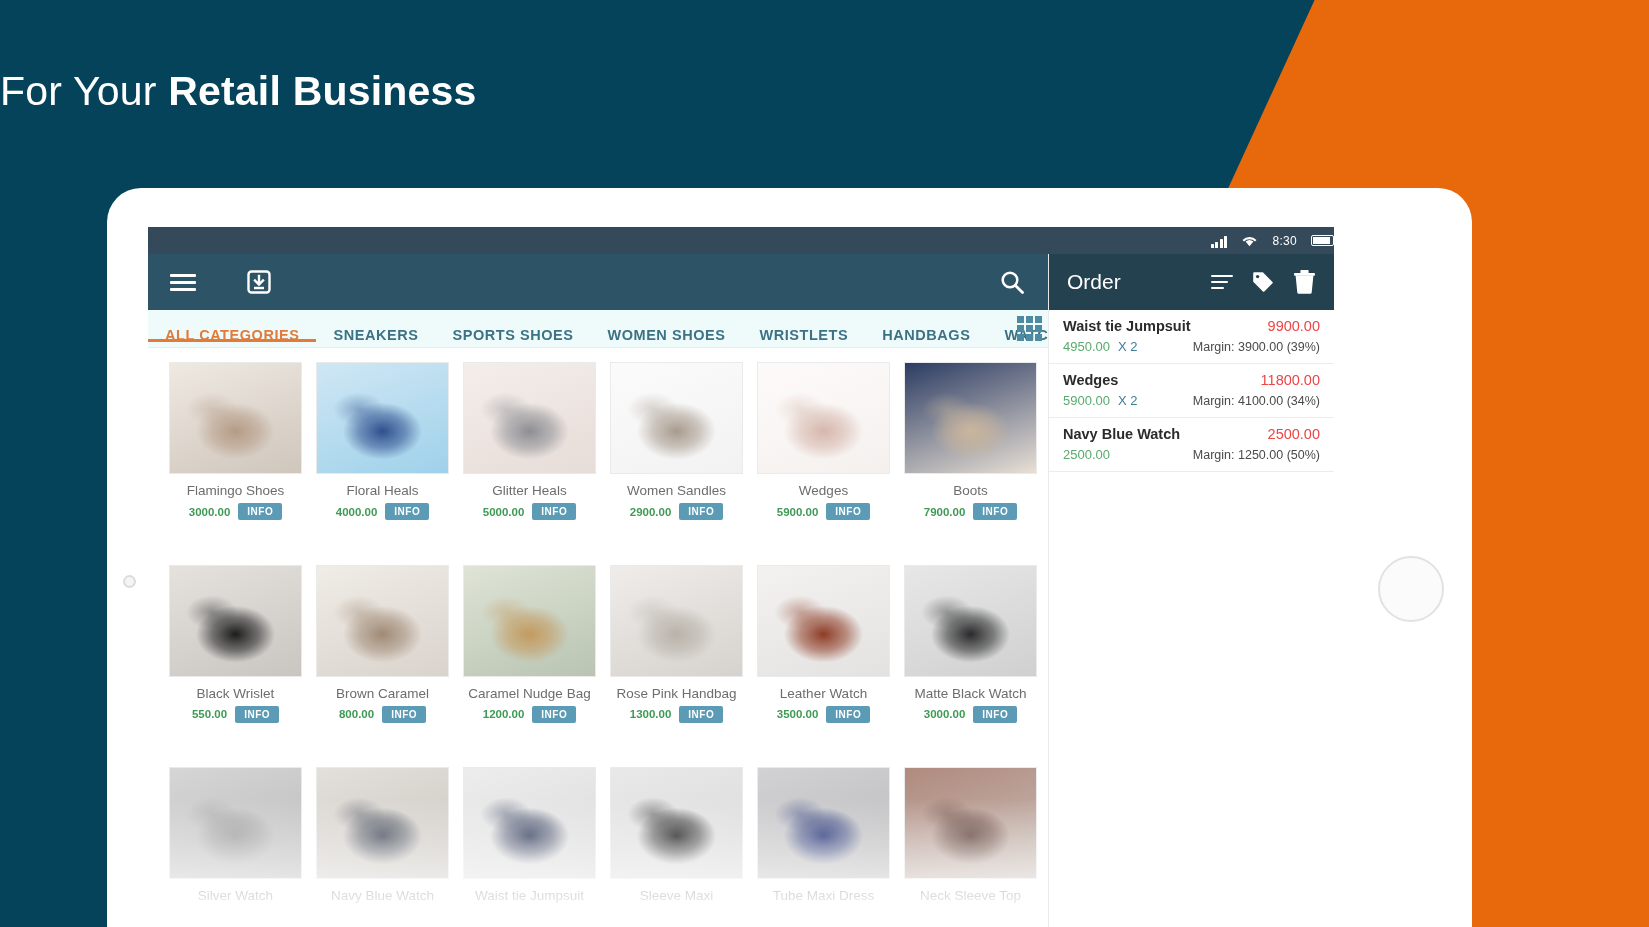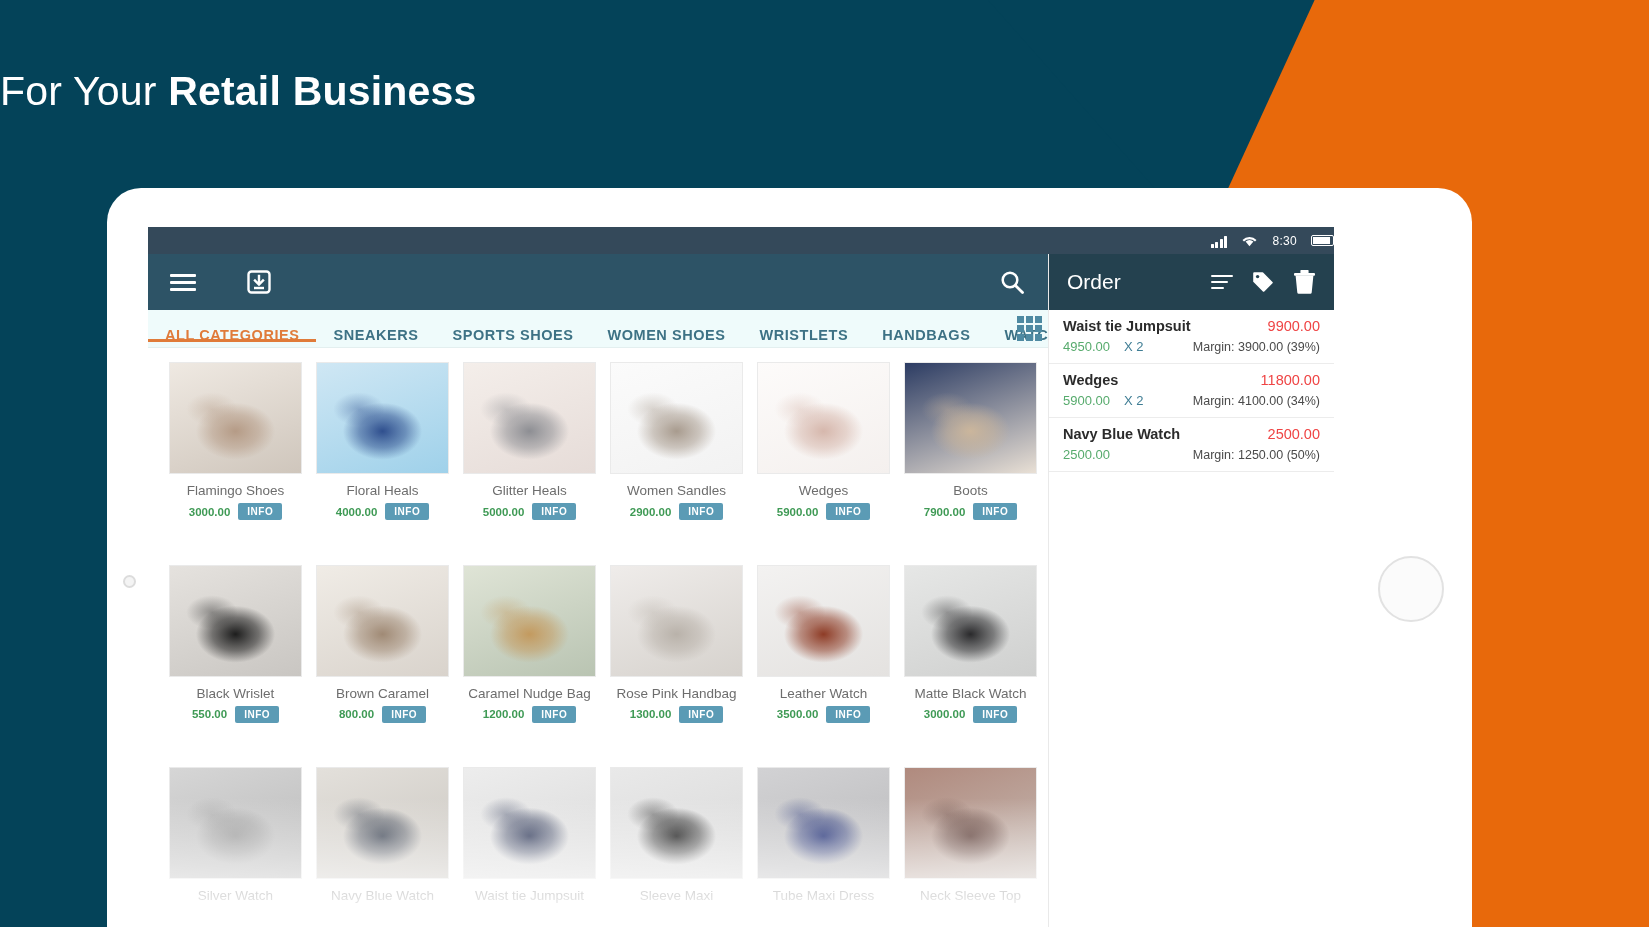--- a/index.html
+++ b/index.html
@@ -189,21 +189,21 @@
   .lines span:nth-child(2){ width: 78%; }
   .lines span:nth-child(3){ width: 58%; }
 
   #order-list { }
   .orow { padding: 8px 14px 9px 14px; border-bottom: 1px solid #ececec; }
   .orow .line1 { display:flex; align-items:baseline; justify-content: space-between; }
   .orow .oname { font-size: 14.5px; font-weight: 700; color: #2b2b2b; }
   .orow .ototal { font-size: 14.5px; color: #ef4444; font-weight: 400; }
   .orow .line2 { display:flex; align-items:baseline; margin-top: 5px; }
   .orow .ounit { font-size: 13px; color: #57ab6d; }
-  .orow .oqty { font-size: 13px; color: #3f7d94; margin-left: 14px; }
+  .orow .oqty { font-size: 13px; color: #3f7d94; margin-left: 8px; }
   .orow .omargin { font-size: 12.5px; color: #4a4a4a; margin-left: auto; }
 
   
   .ph { position:absolute; inset:0; }
 </style>
 </head>
 <body>
 
 <div id="stage">
 

